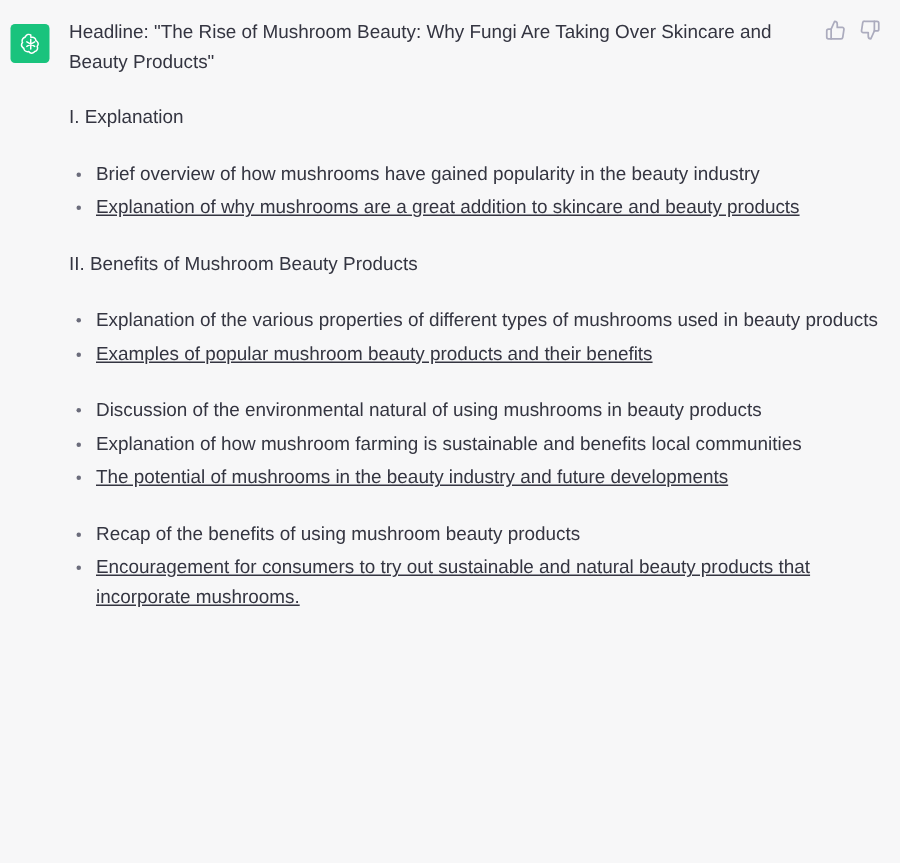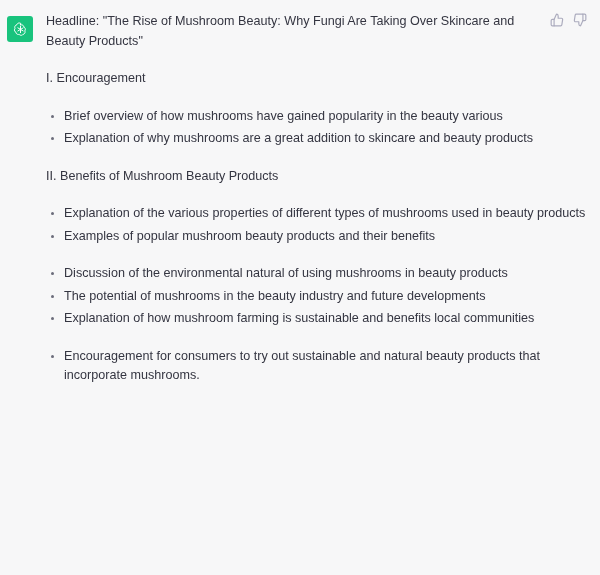--- a/index.html
+++ b/index.html
@@ -54,21 +54,21 @@
   ul {
     list-style: none;
     margin: 0 0 18px 0;
     padding: 0;
   }
   ul li {
     position: relative;
     padding-left: 18px;
     margin: 0 0 3px 0;
   }
-  ul li:last-child { margin-bottom: 0; }
+  ul li:last-child { margin-bottom: 0; text-decoration: underline; }
   ul li::before {
     content: "";
     position: absolute;
     left: 5px;
     top: 8px;
     width: 3px;
     height: 3px;
     background: #6b6c7b;
     border-radius: 50%;
   }
@@ -111,39 +111,40 @@
         <path d="M12 7.6v8.8M8.3 9.7l7.4 4.3M15.7 9.7l-7.4 4.3"></path>
       </svg>
     </span>
   </div>
 
   <div class="content">
 
     <p class="heading-line">Headline: "The Rise of Mushroom Beauty: Why Fungi Are Taking Over Skincare and Beauty Products"</p>
 
 
-    <p>I. Encouragement</p>
+    <p>I. Explanation</p>
     <ul>
-      <li>Brief overview of how mushrooms have gained popularity in the beauty various</li>
+      <li>Brief overview of how mushrooms have gained popularity in the beauty industry</li>
       <li>Explanation of why mushrooms are a great addition to skincare and beauty products</li>
     </ul>
 
     <p>II. Benefits of Mushroom Beauty Products</p>
     <ul>
       <li>Explanation of the various properties of different types of mushrooms used in beauty products</li>
       <li>Examples of popular mushroom beauty products and their benefits</li>
     </ul>
 
     <ul>
       <li>Discussion of the environmental natural of using mushrooms in beauty products</li>
+      <li>Explanation of how mushroom farming is sustainable and benefits local communities</li>
       <li>The potential of mushrooms in the beauty industry and future developments</li>
-      <li>Explanation of how mushroom farming is sustainable and benefits local communities</li>
     </ul>
 
     <ul>
+      <li>Recap of the benefits of using mushroom beauty products</li>
       <li>Encouragement for consumers to try out sustainable and natural beauty products that incorporate mushrooms.</li>
     </ul>
 
   </div>
 
   <div class="actions">
     <div class="action-btn">
       <span>
         <svg width="14" height="14" viewBox="0 0 24 24" fill="none" stroke="currentColor" stroke-width="2" stroke-linecap="round" stroke-linejoin="round">
           <path d="M14 9V5a3 3 0 0 0-3-3l-4 9v11h11.28a2 2 0 0 0 2-1.7l1.38-9a2 2 0 0 0-2-2.3z"></path>

